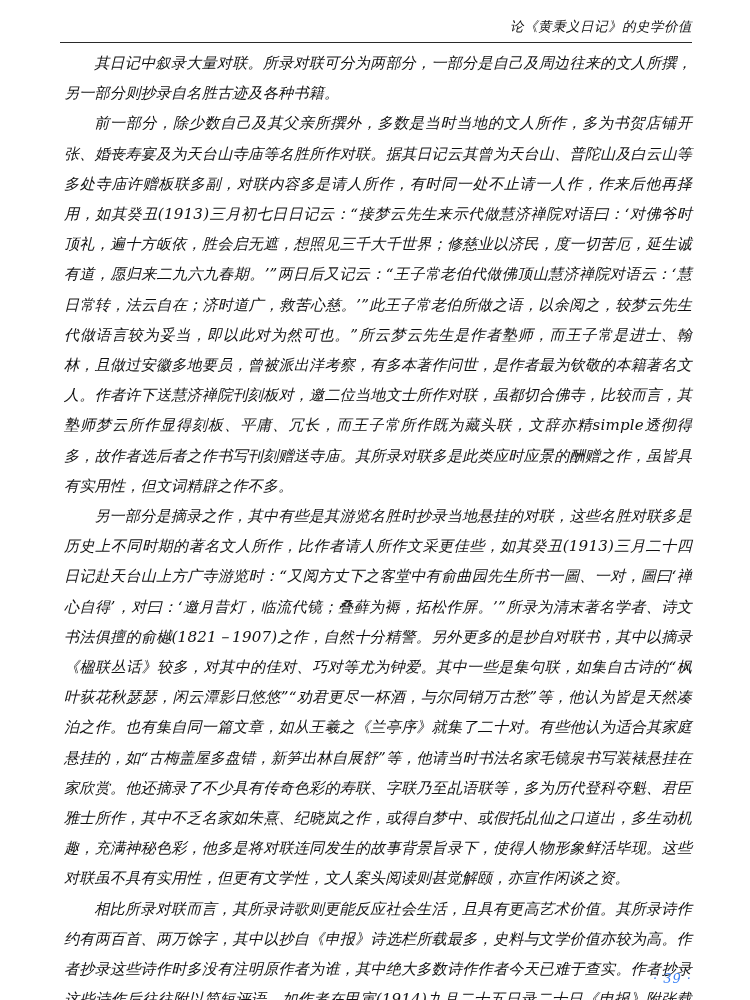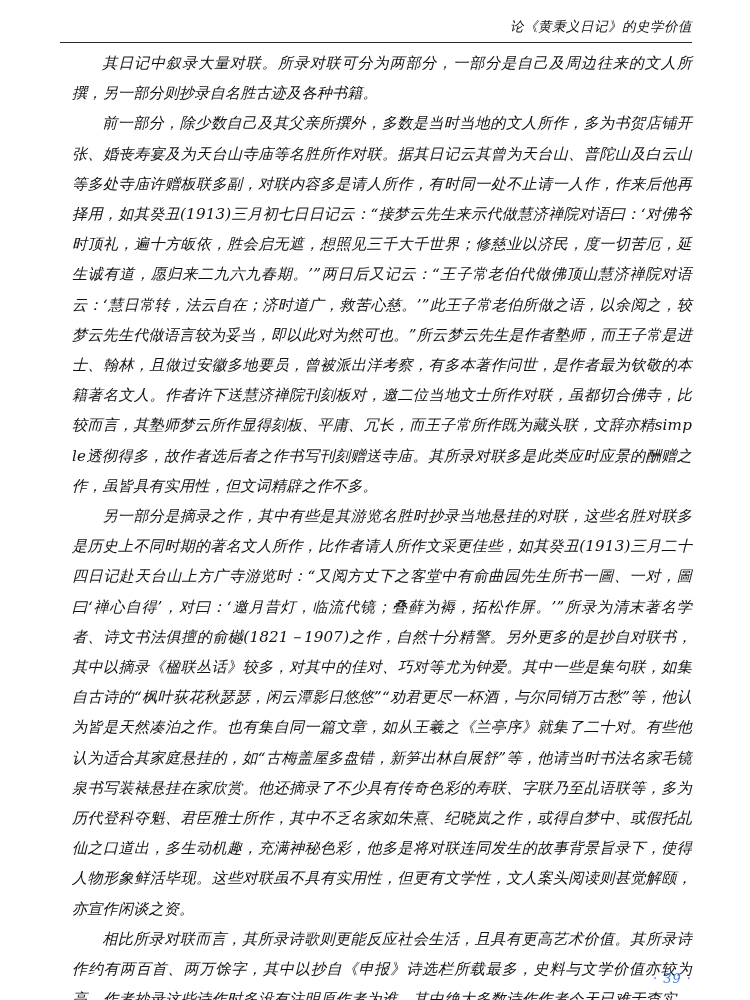--- a/index.html
+++ b/index.html
@@ -45,21 +45,21 @@
     top: 24px;
     border-bottom: 1px solid #2a2a2a;
   }
   .body-text {
     position: absolute;
     top: 48px;
     left: 60px;
     width: 632px;
   }
   p.para {
-    margin: 0 0 0 12px;
+    margin: 0 0 0 4px;
     font-size: 15.1px;
     line-height: 30.2px;
     text-align: justify;
     text-justify: inter-ideograph;
     text-indent: 2em;
     letter-spacing: 0.2px;
     color: #111;
     word-break: break-all;
   }
   .footer {

